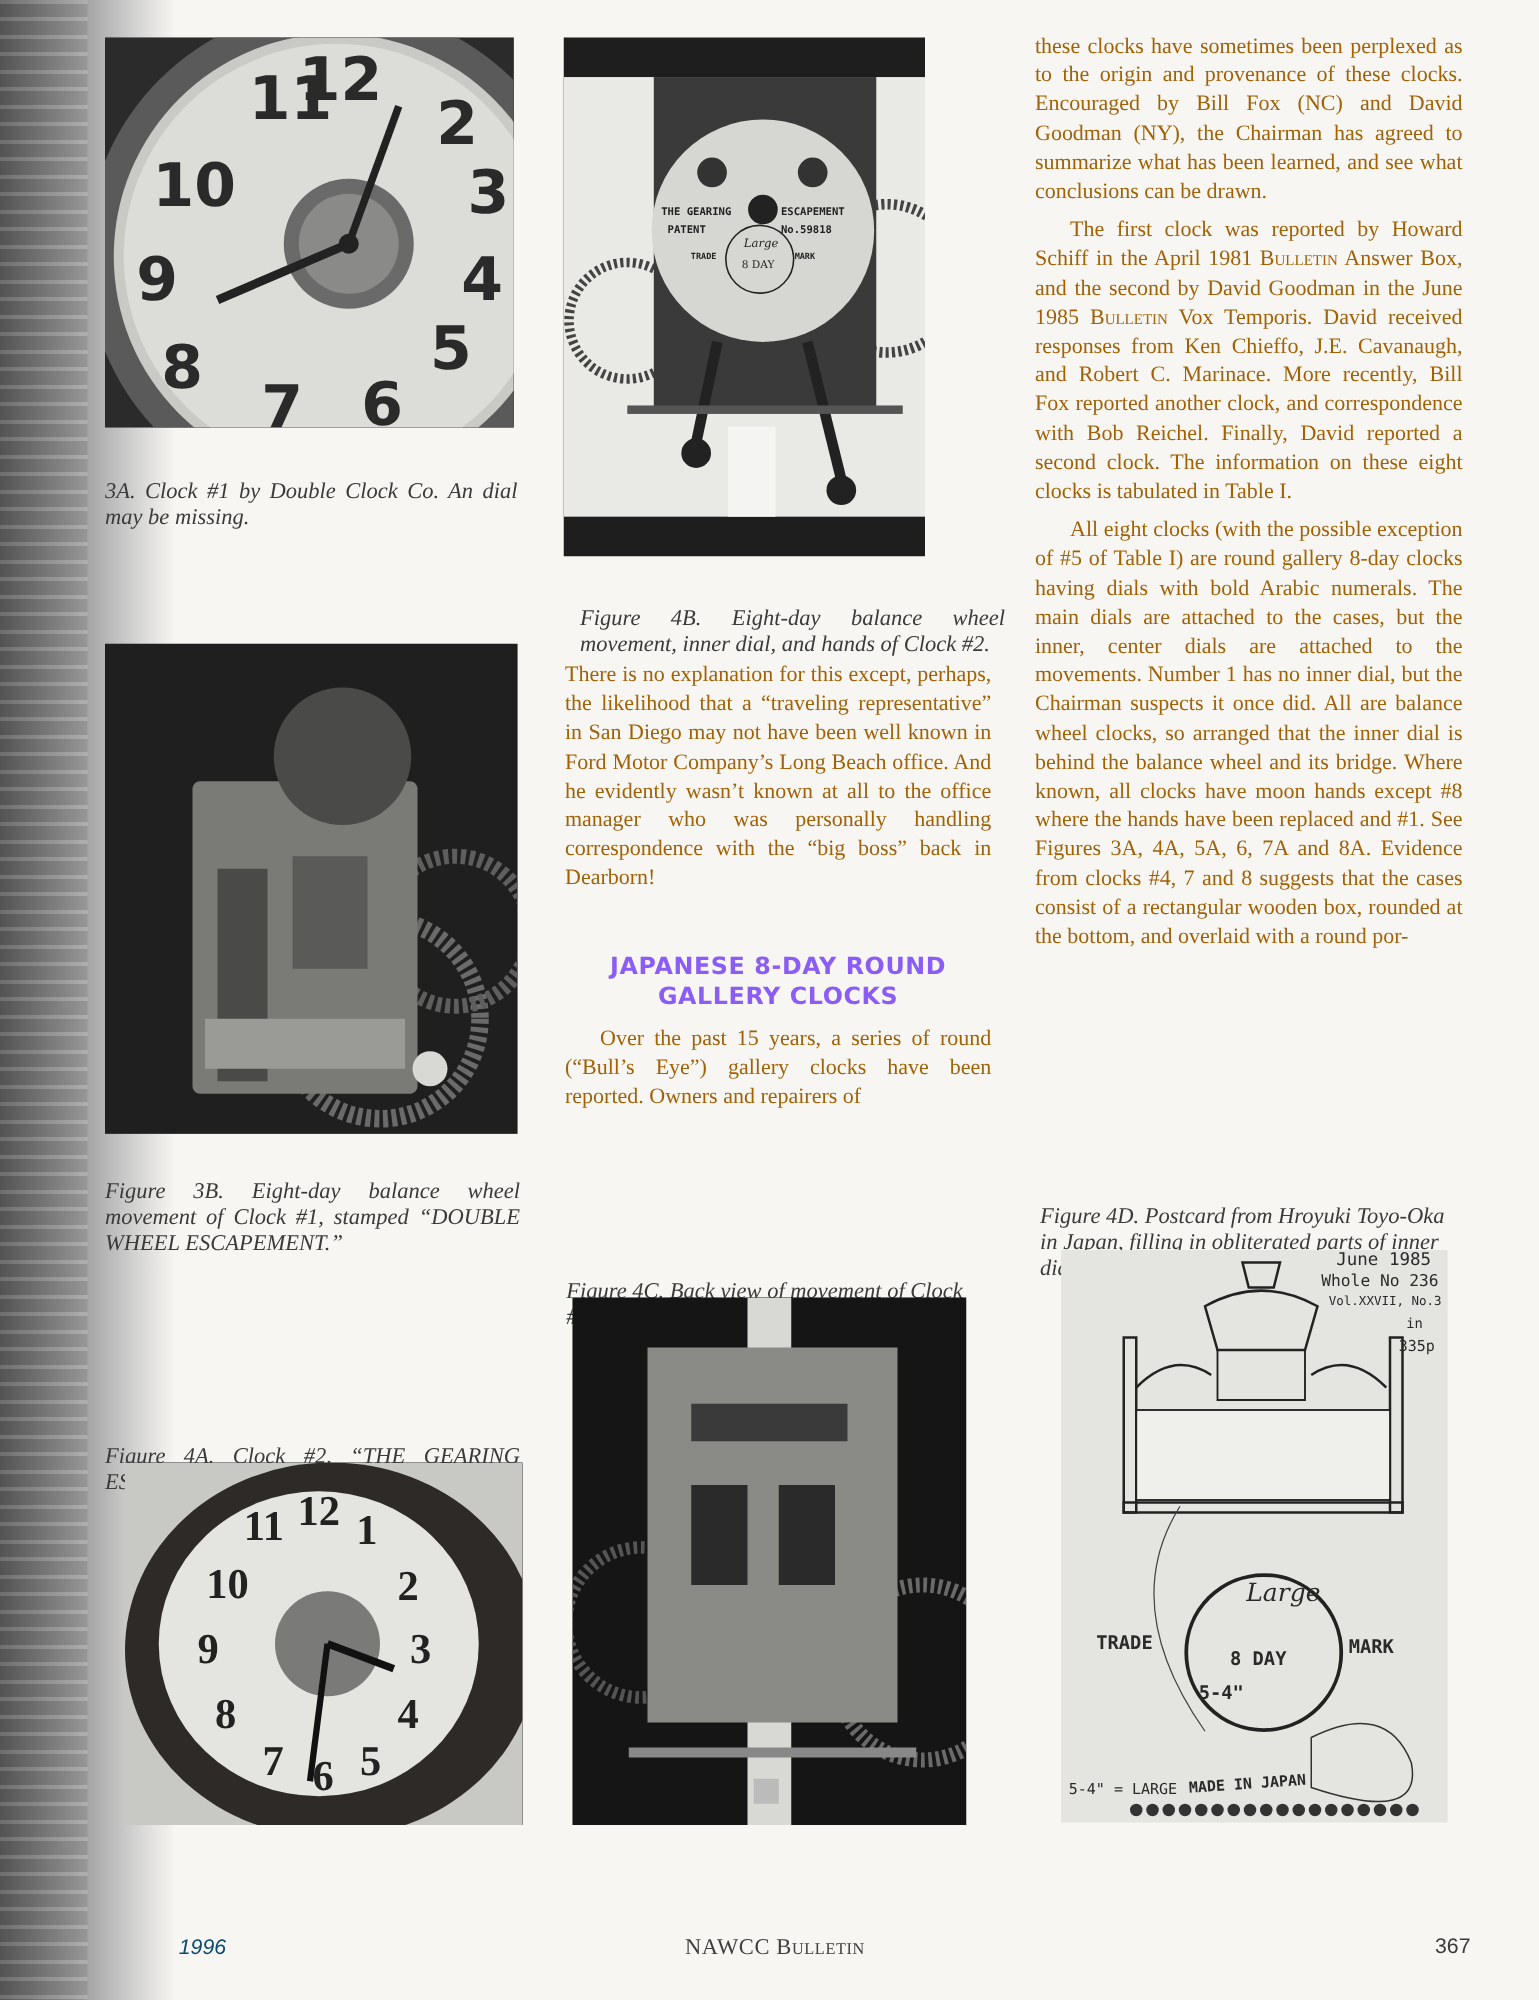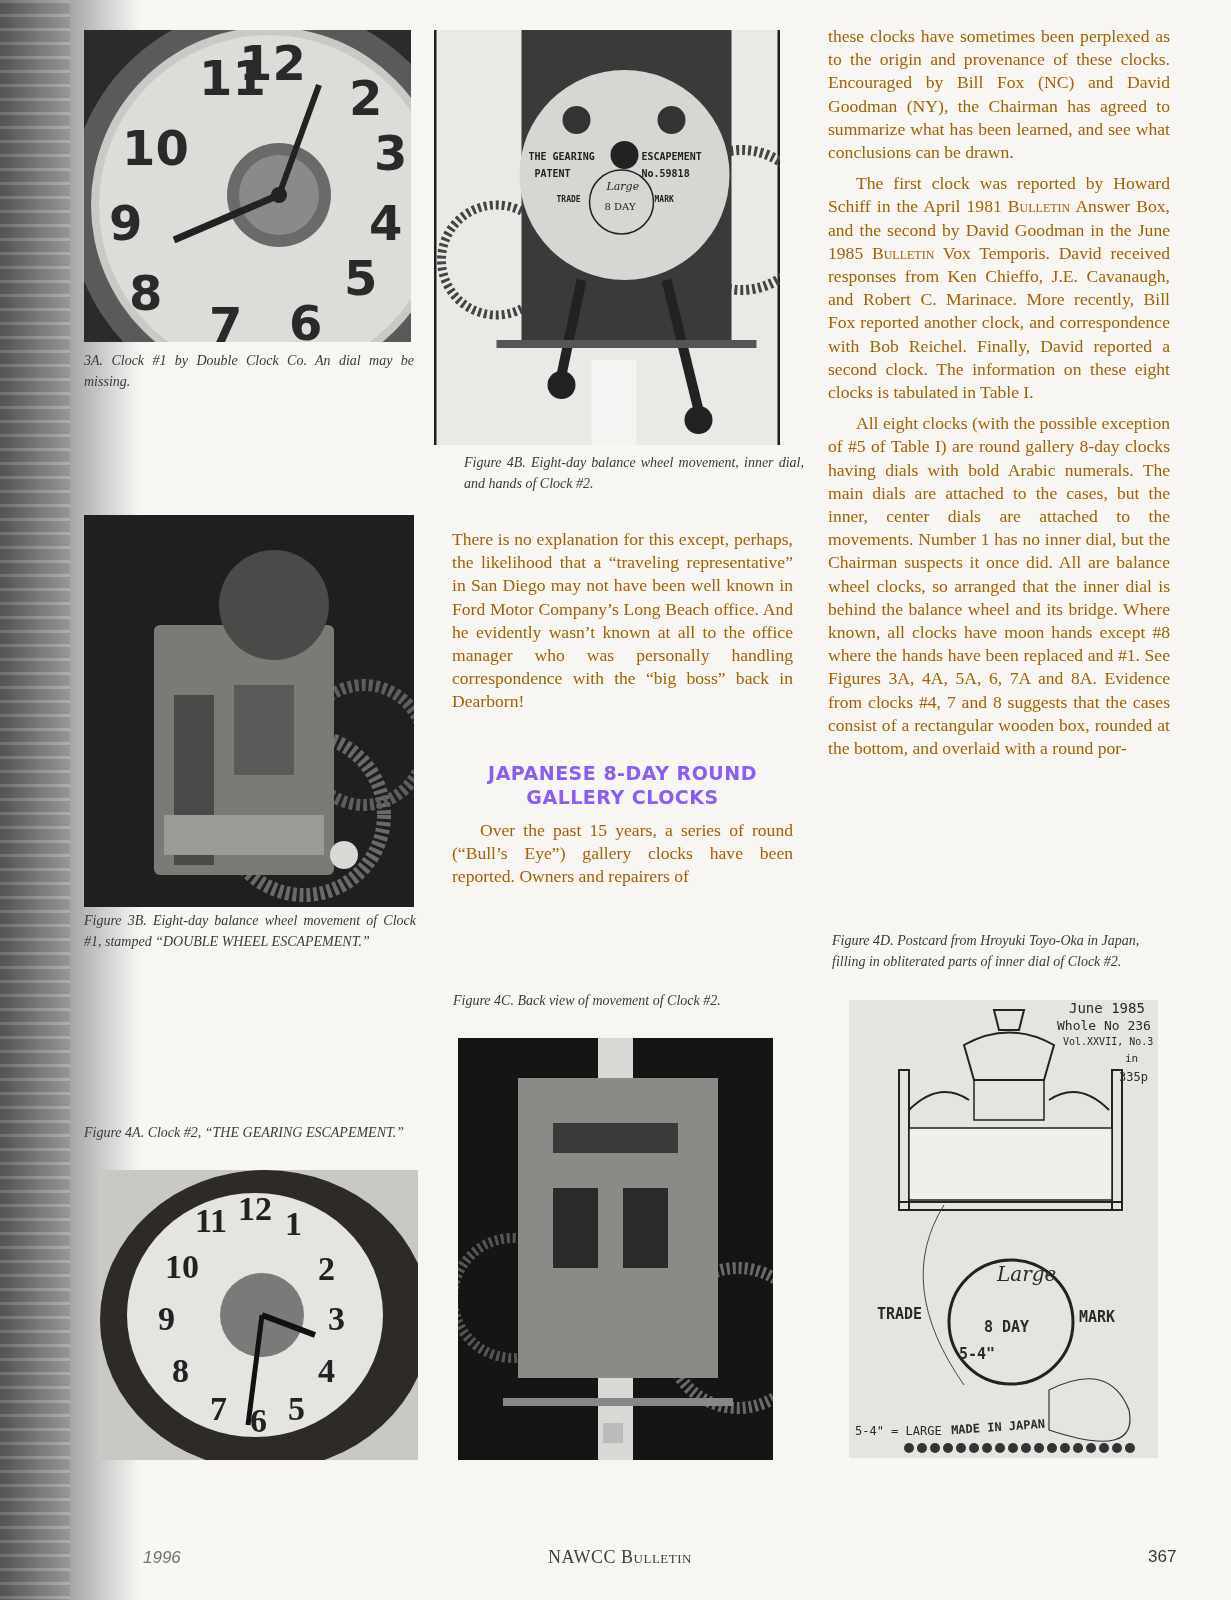--- a/index.html
+++ b/index.html
@@ -15,38 +15,38 @@
   }
   .gutter-lines {
     position: absolute; left: 0; top: 0; width: 70px; height: 1600px;
     background: repeating-linear-gradient(to bottom, rgba(255,255,255,0.12) 0 3px, rgba(0,0,0,0.08) 3px 14px);
   }
   .photo {
     position: absolute; background: #1e1e1e; overflow: hidden;
   }
   .photo svg { width: 100%; height: 100%; display: block; }
   .caption {
-    position: absolute; font-style: italic; font-size: 14px; line-height: 21px;
-    color: #3a3a3a; text-align: justify;
+    position: absolute; font-style: italic; font-size: 18px; line-height: 21px;
+    color: #3a3a3a; text-align: justify; margin-top: 32px;
   }
   .col {
     position: absolute; font-size: 17.6px; line-height: 23.2px; text-align: justify;
     color: #a16207;
   }
   .col p { margin: 0; }
   .col p.indent { text-indent: 28px; margin-top: 8px; }
   .sc { font-variant: small-caps; }
   .heading {
     position: absolute; font-family: "DejaVu Sans", "Liberation Sans", sans-serif;
     font-weight: bold; font-size: 19px; line-height: 24px; text-align: center;
     letter-spacing: 0.5px; color: #8b5cf6;
   }
   .footer-left {
     position: absolute; left: 143px; top: 1548px; font-family: "Liberation Sans", sans-serif;
-    font-style: italic; font-size: 17px; color: #737373;
+    font-style: italic; font-size: 17px; color: #0c4a6e;
   }
   .footer-center {
     position: absolute; left: 548px; top: 1547px; font-size: 18px; color: #404040; letter-spacing: 0.5px;
   }
   .footer-right {
     position: absolute; left: 1148px; top: 1547px; font-family: "Liberation Sans", sans-serif;
     font-size: 17px; color: #3a3a3a; text-align: right;
   }
   .postcard {
     position: absolute; left: 849px; top: 1000px; width: 309px; height: 458px;
@@ -127,21 +127,21 @@
       <text x="218" y="212">4</text>
       <text x="228" y="160">3</text>
       <text x="218" y="110">2</text>
       <text x="185" y="65">1</text>
     </g>
     <line x1="162" y1="145" x2="215" y2="165" stroke="#111" stroke-width="6"></line>
     <line x1="162" y1="145" x2="148" y2="255" stroke="#111" stroke-width="5"></line>
   </svg>
 </div>
 
-<div class="photo" style="left:434px; top:30px; width:346px; height:415px;">
+<div class="photo" style="left:451px; top:30px; width:289px; height:415px;">
   <svg viewBox="0 0 341 415">
     <rect width="341" height="415" fill="#e9e9e6"></rect>
     <circle cx="305" cy="190" r="70" fill="none" stroke="#444" stroke-width="10" stroke-dasharray="3 3"></circle>
     <circle cx="60" cy="230" r="55" fill="none" stroke="#444" stroke-width="9" stroke-dasharray="3 3"></circle>
     <rect x="85" y="0" width="210" height="315" fill="#3a3a3a"></rect>
     <circle cx="188" cy="145" r="105" fill="#d6d6d2"></circle>
     <circle cx="140" cy="90" r="14" fill="#333"></circle>
     <circle cx="235" cy="90" r="14" fill="#333"></circle>
     <circle cx="188" cy="125" r="14" fill="#222"></circle>
     <g font-family="DejaVu Sans Mono, monospace" font-size="10" fill="#222" font-weight="bold">

